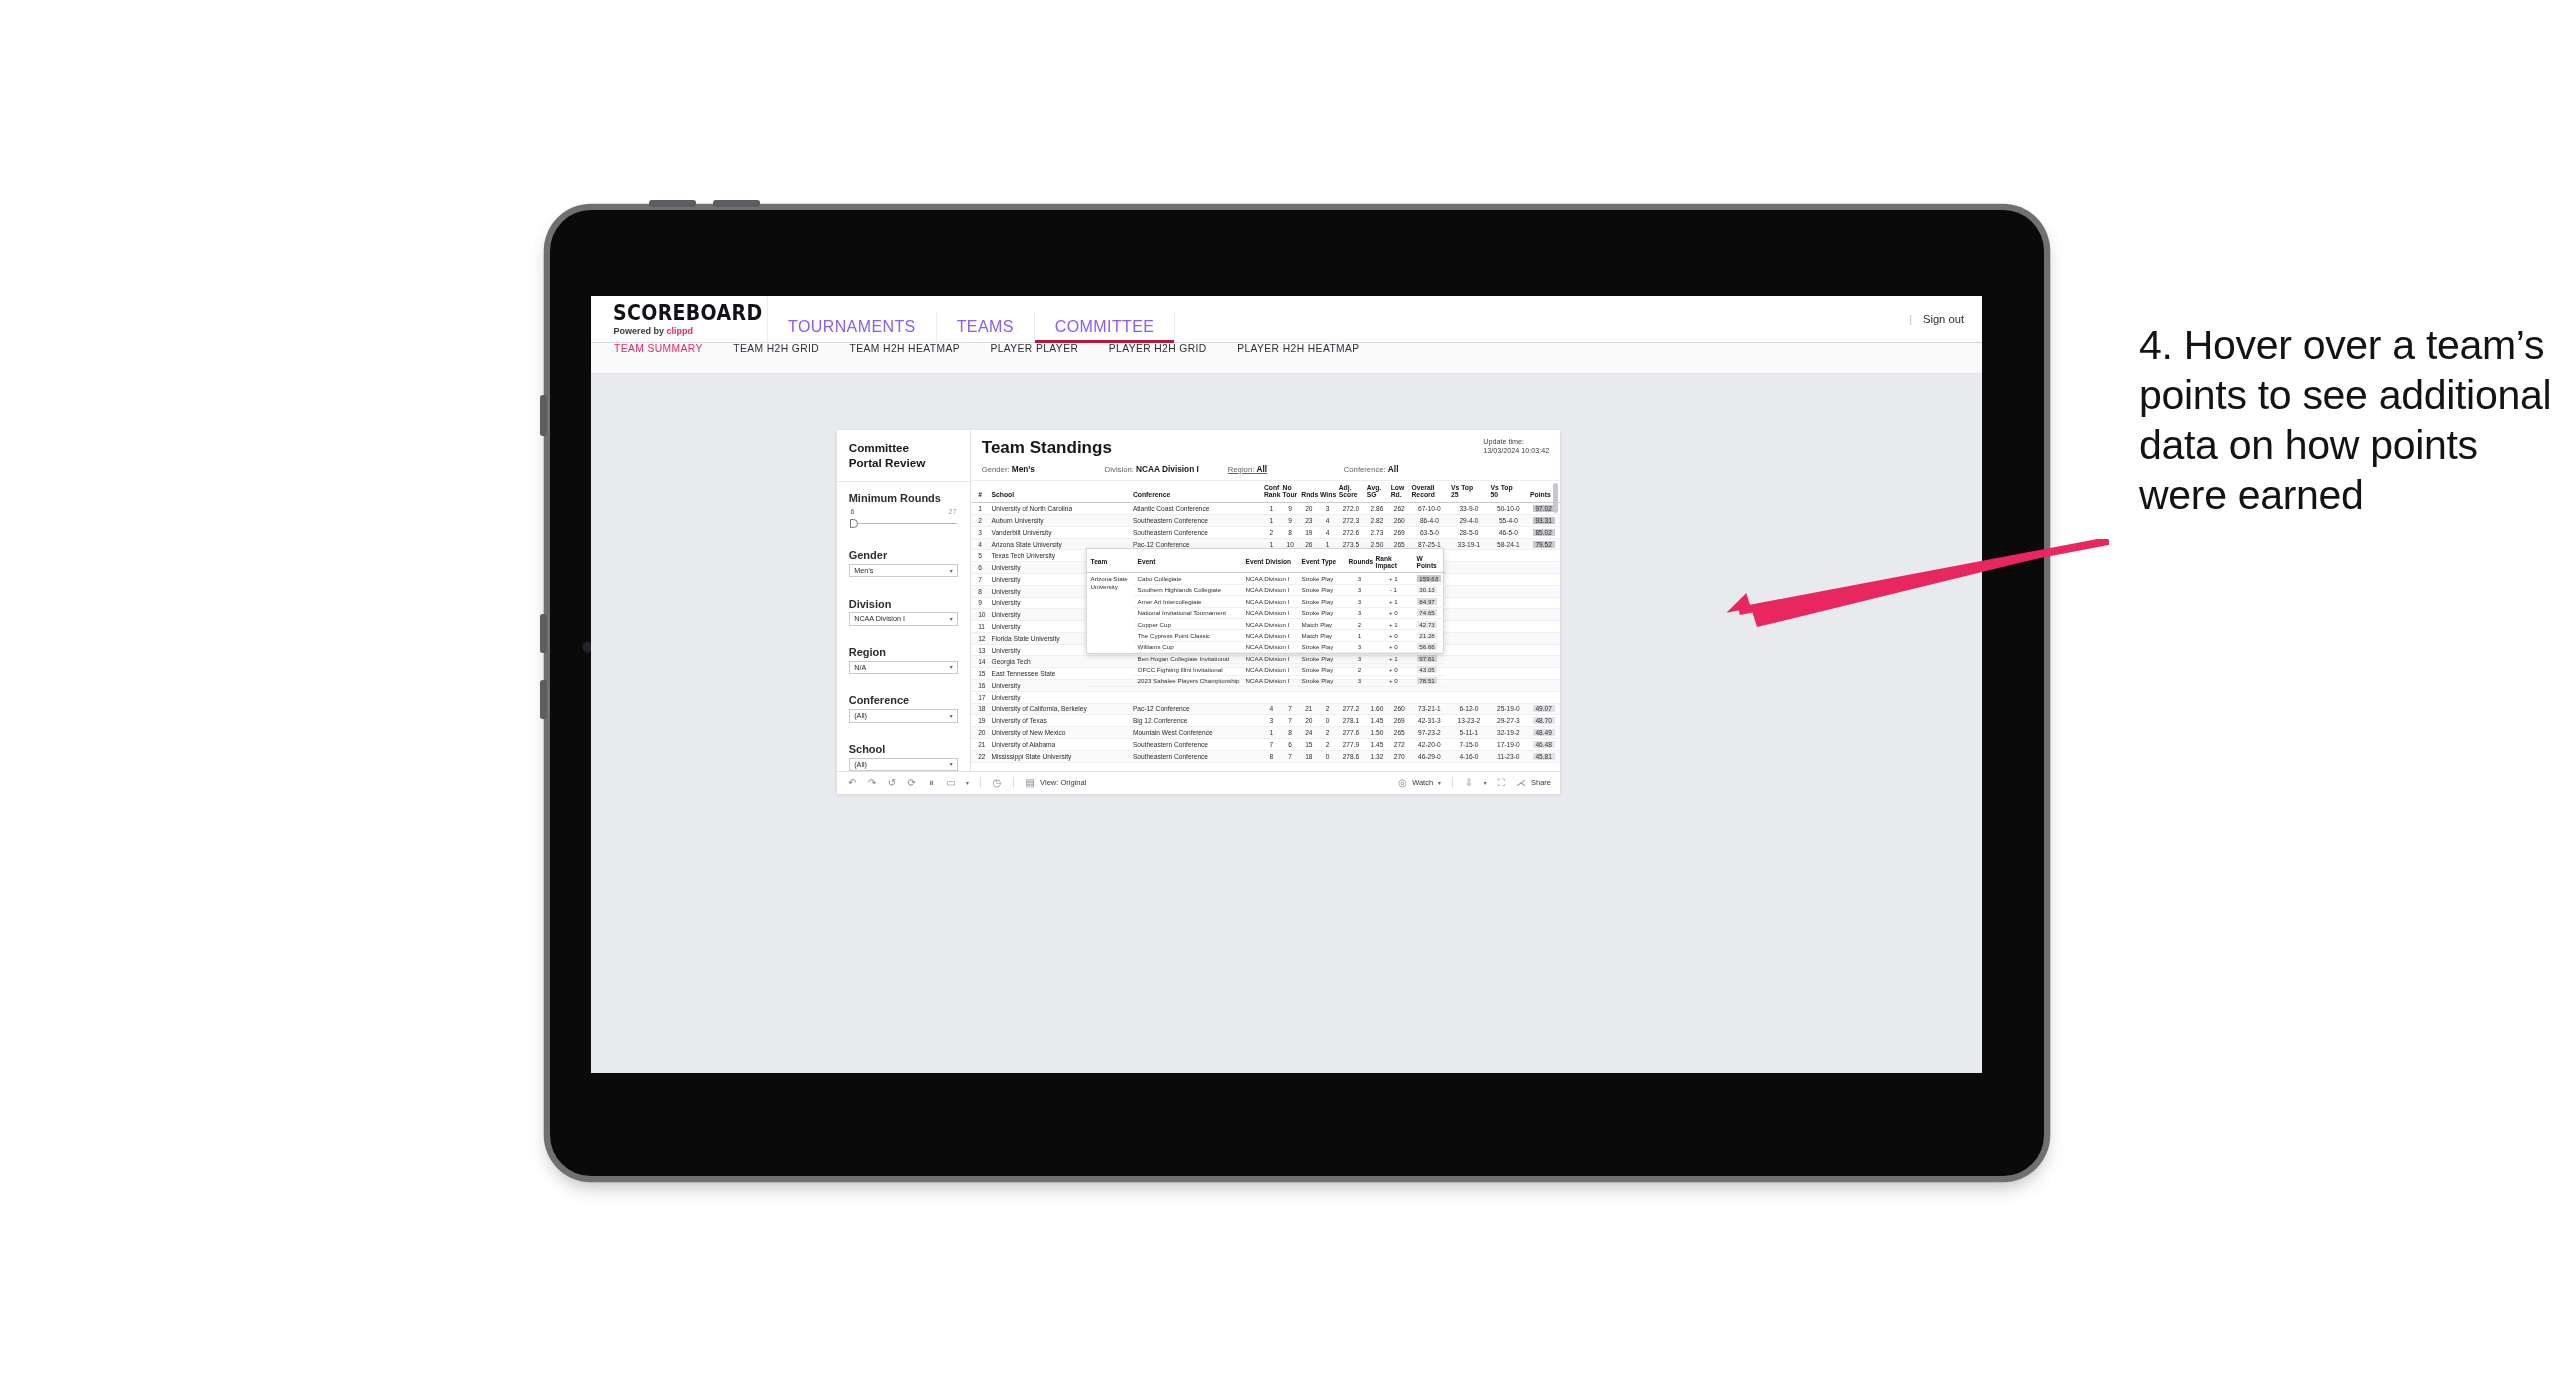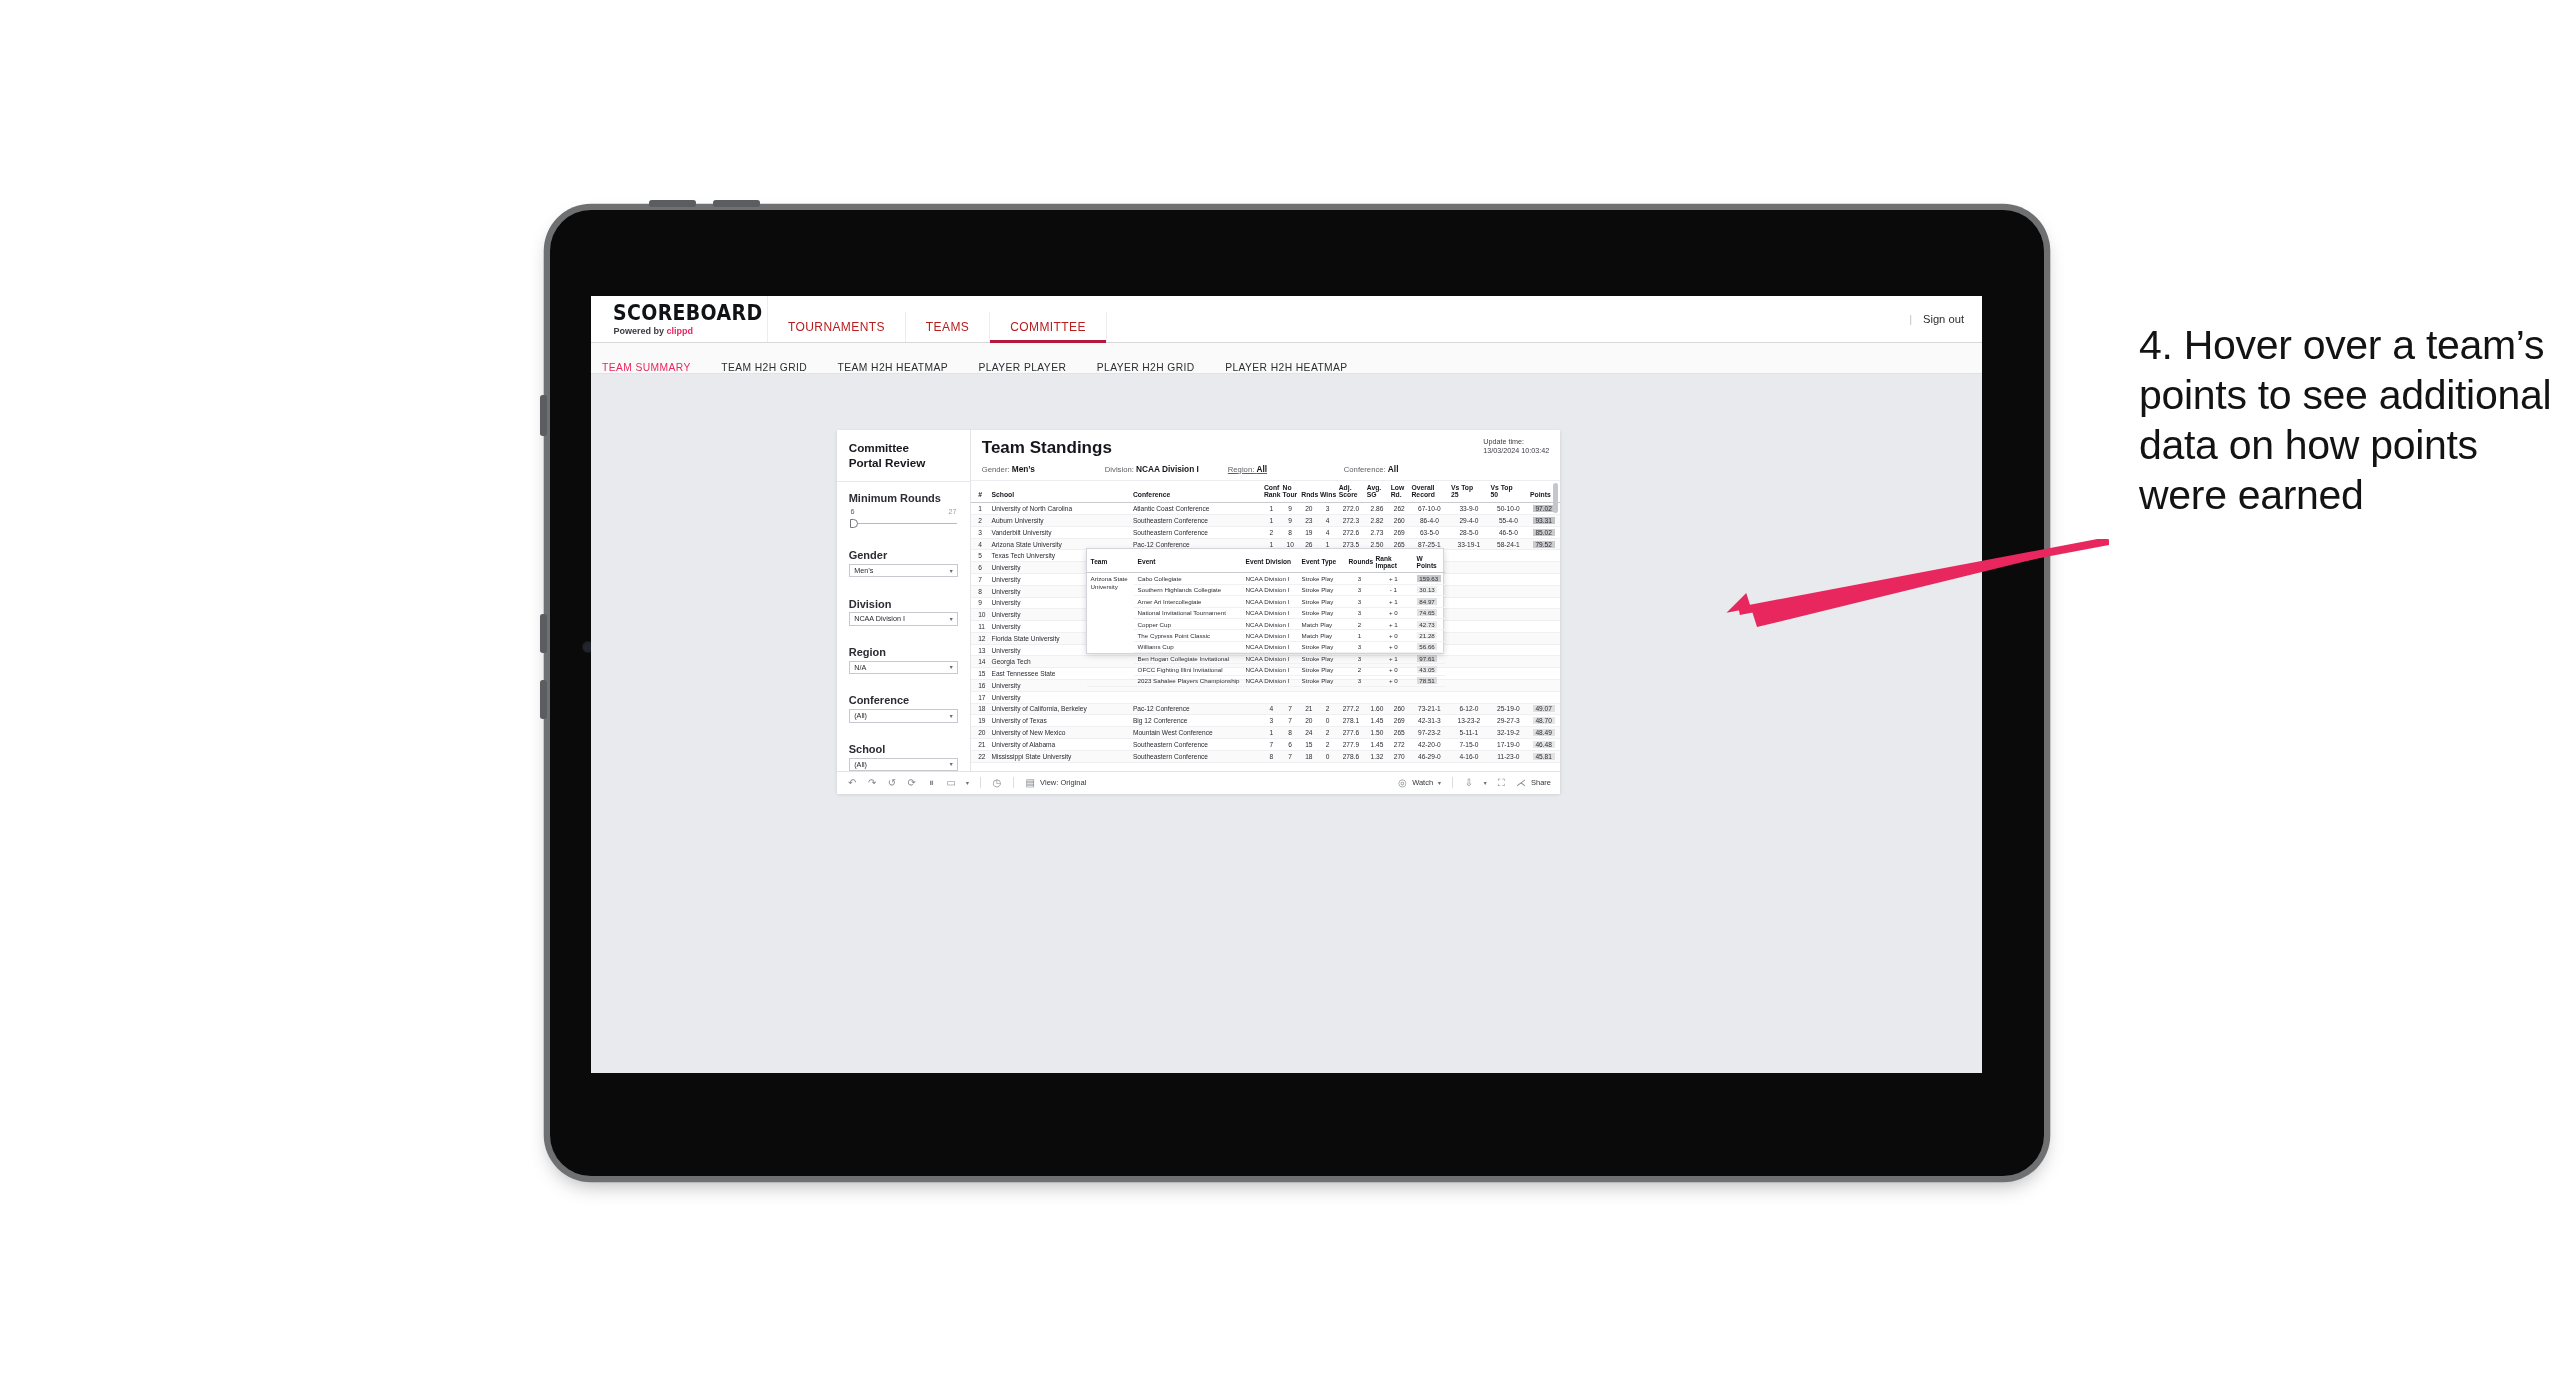--- a/index.html
+++ b/index.html
@@ -62,43 +62,43 @@
     transform: scaleX(.88); transform-origin: left center;
   }
   .brand-sub {
     font-size: 9px; color: #3a3b42; margin-top: 2.7px; font-weight: 600;
   }
   .brand-sub .clippd { color: #e8275e; font-weight: 800; }
 
   .topnav { display: flex; align-items: stretch; }
   .topnav-item {
     display: flex; align-items: center; padding: 0 20px;
-    font-size: 12px; letter-spacing: 0.4px; color: #b91c1c;
+    font-size: 16px; letter-spacing: 0.4px; color: #8b5cf6;
     border-right: 0.9px solid #ececf0; cursor: pointer;
     position: relative;
     margin-top: 16px;
   }
   .topnav-item.active::after {
     content: ""; position: absolute; left: 0; right: 0; bottom: -0.9px;
     height: 2.7px; background: #b6173f;
   }
 
   .header-right {
     margin-left: auto; display: flex; align-items: center;
     padding-right: 18px; gap: 10.8px;
     font-size: 11.2px; color: #2c2d33;
   }
   .hr-div { color: #bfbfc6; }
   .signout { cursor: pointer; }
 
   
   .subnav {
     height: 30.5px; background: #fafafb;
-    display: flex; align-items: flex-end;
-    padding-left: 11px; gap: 30.5px;
+    display: flex; align-items: flex-start;
+    padding-left: 23px; gap: 30.5px;
     border-bottom: 0.9px solid #e1e1e6;
     font-size: 10.3px; letter-spacing: 0.4px;
   }
   .subnav-item { color: #2d2e34; cursor: pointer; }
   .subnav-item.active { color: #e8275e; }
 
   
   .canvas { position: relative; width: 100%; height: 700px; background: #e9eaee; }
 
   .workbook {

